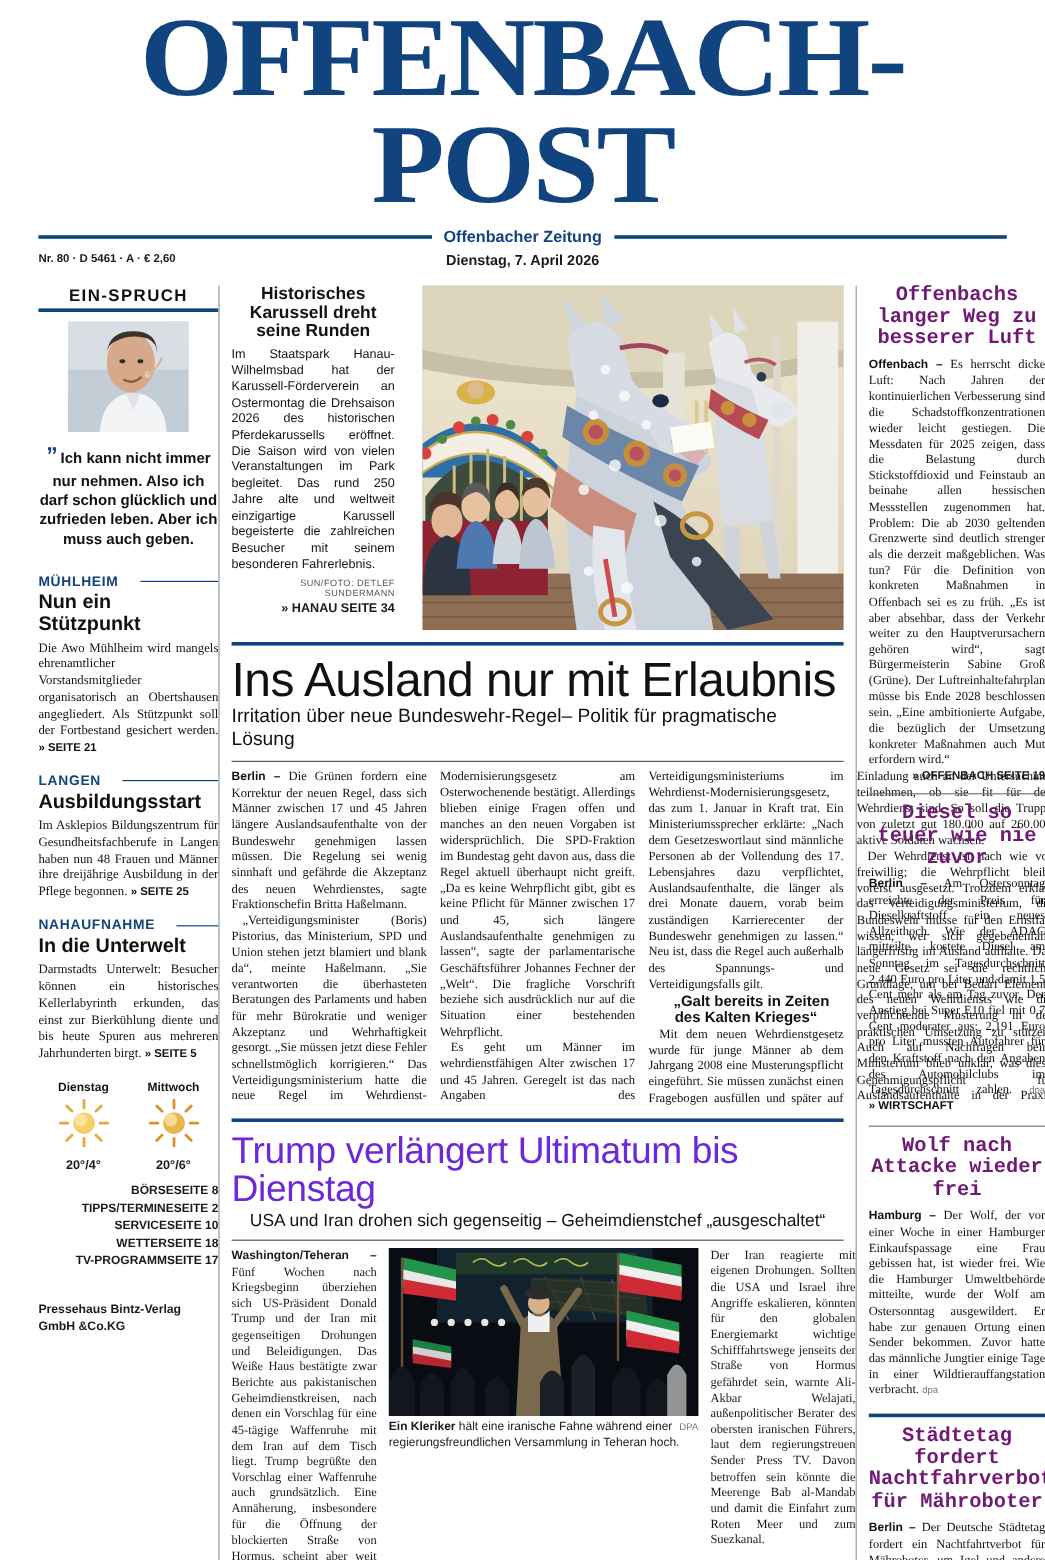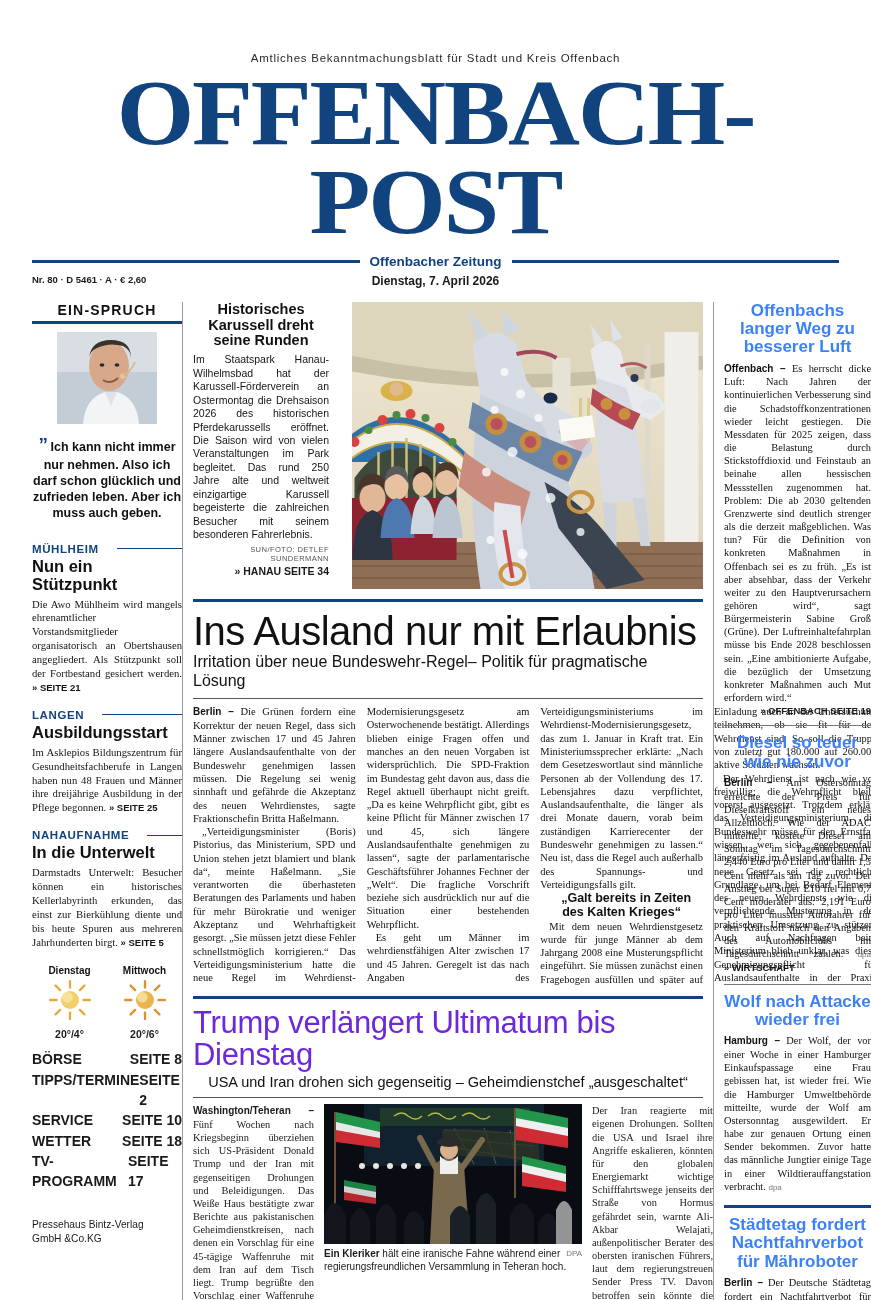--- a/index.html
+++ b/index.html
@@ -88,25 +88,25 @@
 
   
   .weather{display:flex;justify-content:space-around;margin-top:16px;}
   .wx{text-align:center;width:66px;}
   .wx .d{font-size:10px;font-weight:700;color:#111;}
   .wx .temps{font-size:10.5px;font-weight:700;margin-top:2px;}
   .sun{width:54px;height:44px;margin:2px auto 0;}
 
   .idx{margin-top:9px;}
   .idx div{
-    display:flex;justify-content:space-between;font-size:14px;font-weight:700;line-height:1.45;
+    display:flex;justify-content:flex-end;font-size:10px;font-weight:700;line-height:1.45;
   }
 
   .imprint{margin-top:26px;font-size:10.2px;line-height:1.42;}
-  .imprint b{font-weight:400;}
+  .imprint b{font-weight:700;}
 
   
   .photoblock{display:flex;gap:23px;}
   .pb-text{width:136px;flex:none;}
   .pb-text h2{
     margin:0 0 4px;font-size:14.5px;line-height:1.1;font-weight:700;text-align:center;color:#111;
   }
   .pb-text p{
     margin:0;font-size:10.5px;line-height:1.28;text-align:justify;color:#141414;
   }
@@ -132,21 +132,21 @@
   .body3 p.first{text-indent:0;}
   .body3 b{font-family:"Liberation Sans",sans-serif;font-size:10px;}
   .xhead{
     font-family:"Liberation Sans",sans-serif;font-weight:700;font-size:12.5px;
     line-height:1.14;text-align:center;margin:8px 0 7px;text-indent:0;
   }
   .dpa{font-family:"Liberation Sans",sans-serif;font-size:8px;color:#777;}
 
   
   .rc h2{
-    margin:0 0 5px;font-size:17px;line-height:1.08;font-weight:700;text-align:center;color:#3b82f6;
+    margin:0 0 5px;font-size:17px;line-height:1.08;font-weight:700;text-align:center;color:#701a75;font-family:Liberation Mono, monospace;
   }
   .rc p{
     margin:0;font-family:"Liberation Serif",serif;font-size:10.4px;line-height:1.265;
     text-align:justify;hyphens:auto;color:#111;
   }
   .rc b.loc{font-family:"Liberation Sans",sans-serif;font-size:10px;font-weight:700;}
   .rc .ref{display:inline;}
 
   
   h1.second{
@@ -164,21 +164,20 @@
 
   .hsep{height:1px;background:#777;margin:10px 0 8px;}
   .hsep-thick{height:3px;background:#11437f;margin:9px 0 8px;}
 </style>
 </head>
 <body>
 
 <div class="page">
 
   <div class="masthead">
-    <div class="strapline">Amtliches Bekanntmachungsblatt für Stadt und Kreis Offenbach</div>
     <div class="logo">OFFENBACH-POST</div>
     <div class="mast-rule">
       <div class="ln"></div>
       <div class="zt">Offenbacher Zeitung</div>
       <div class="ln"></div>
     </div>
     <div class="mast-meta">
       <div class="left">Nr. 80 · D 5461 · A · € 2,60</div>
       <div class="center">Dienstag, 7. April 2026</div>
       <div class="right"></div>

